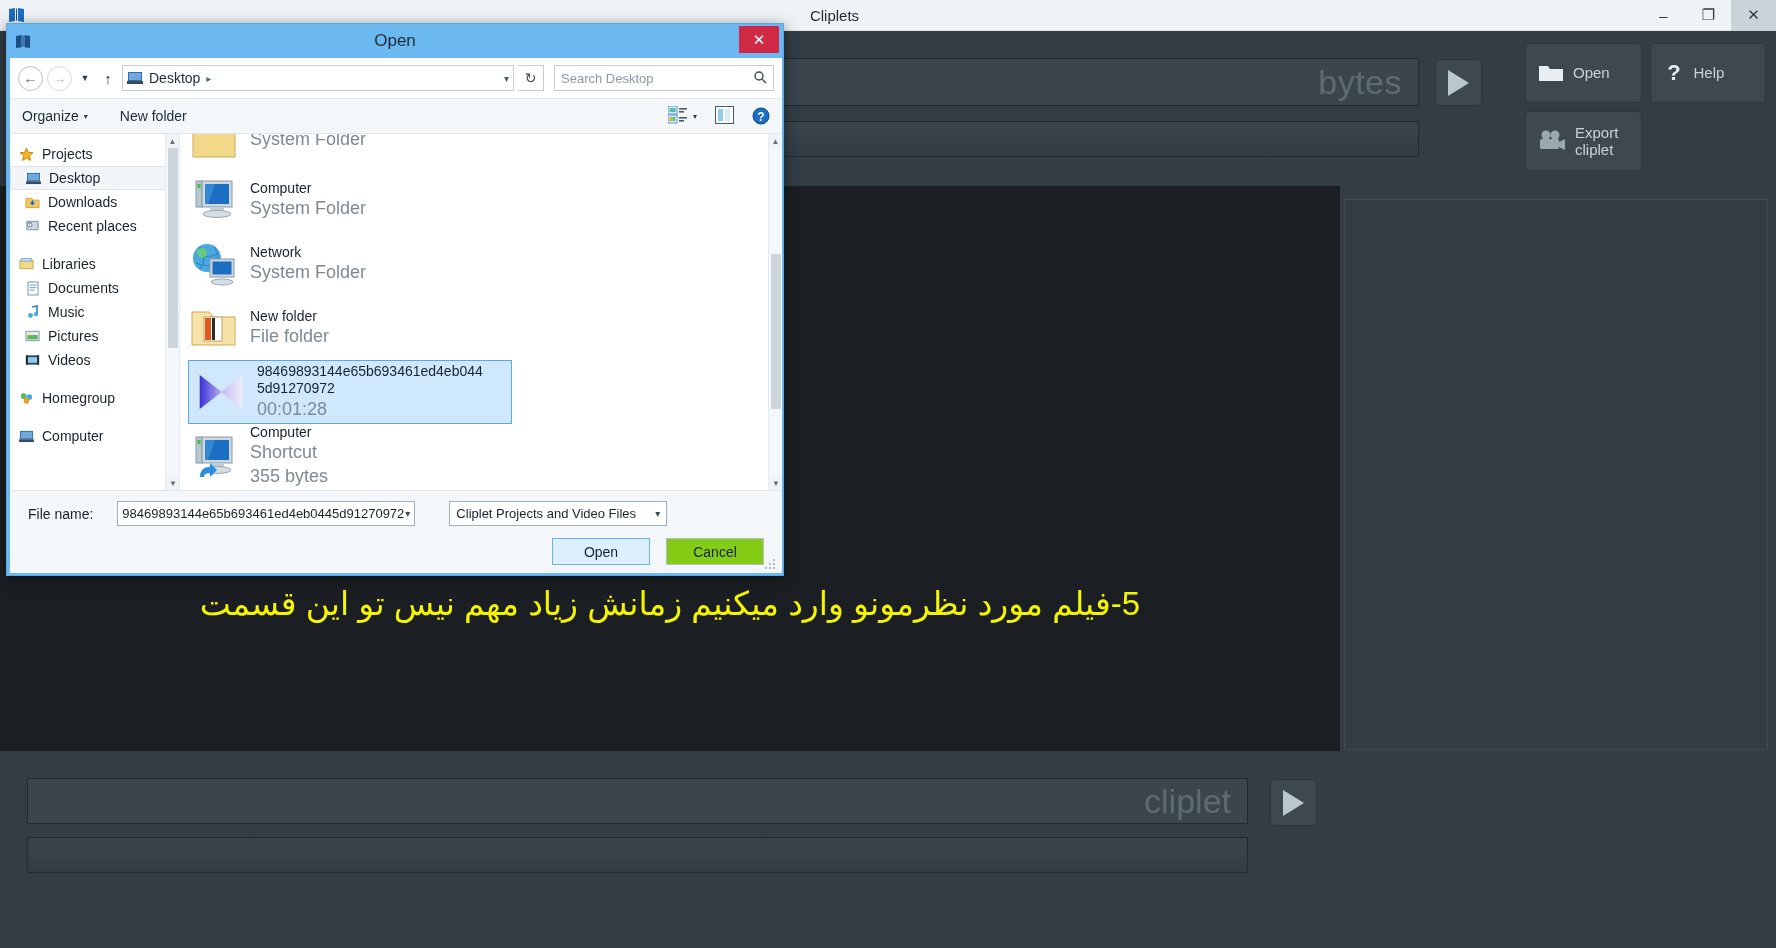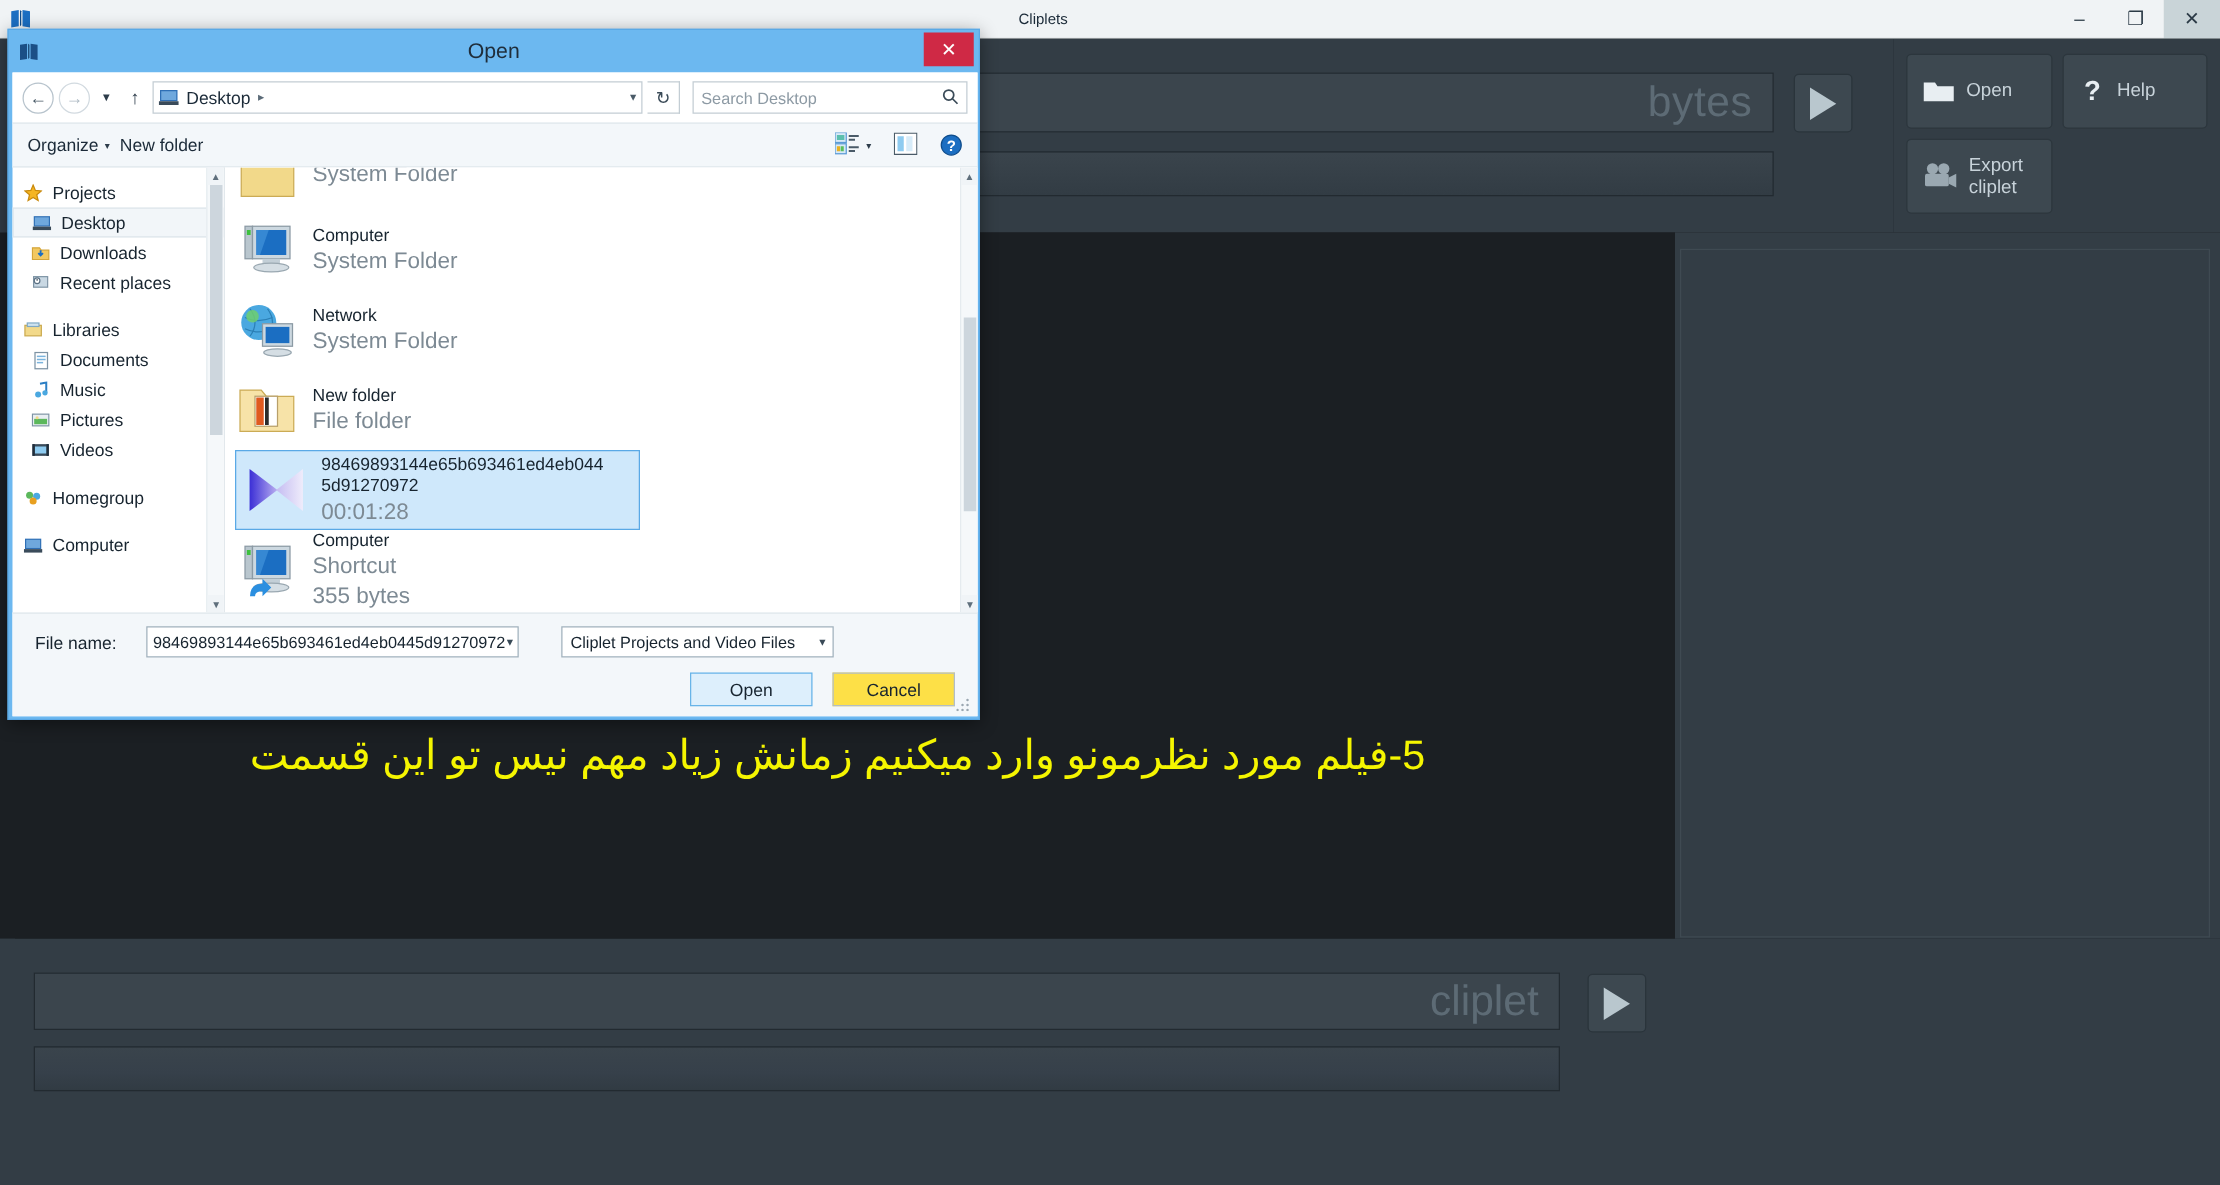--- a/index.html
+++ b/index.html
@@ -18,21 +18,21 @@
     background: #f0f3f5;
     display: flex; align-items: center;
     border-bottom: 1px solid #e2e6e8;
   }
   .app-titlebar .app-icon {
     width: 22px; height: 20px; margin-left: 6px;
     display: flex; align-items: center; justify-content: center;
   }
   .app-titlebar .app-title {
     flex: 1; text-align: center;
-    font-size: 12px; color: #1b2a38;
+    font-size: 15px; color: #1b2a38;
   }
   .winbtns { display: flex; height: 31px; }
   .winbtn {
     width: 45px; height: 31px;
     display: flex; align-items: center; justify-content: center;
     color: #2b3a46; font-size: 15px;
   }
   .winbtn.close { background: #c9d4d8; }
 
   
@@ -213,21 +213,21 @@
     width: 220px; height: 26px; margin-left: 6px;
     border: 1px solid #c3cdd4; display: flex; align-items: center;
     padding: 0 6px; font-size: 13px; color: #8d9aa4;
   }
   .searchbox .sicon { margin-left: auto; color: #3b4b58; font-size: 13px; }
 
   
   .dlg-cmdbar {
     height: 36px; background: #f3f7fa;
     border-top: 1px solid #e0e7ec; border-bottom: 1px solid #e0e7ec;
-    display: flex; align-items: center; padding: 0 12px; gap: 8px;
+    display: flex; align-items: center; padding: 0 12px; gap: 32px;
     font-size: 14px; color: #1b2a38;
   }
   .cmd { display: flex; align-items: center; gap: 5px; }
   .cmd .cvt { font-size: 8px; color: #2d3c4a; }
   .cmd-right { margin-left: auto; display: flex; align-items: center; gap: 18px; }
 
   
   .dlg-content { flex: 1; display: flex; min-height: 0; }
   .nav-pane {
     width: 170px; border-right: 1px solid #e2e8ec;
@@ -303,21 +303,21 @@
     font-size: 13px; color: #17242f;
   }
   .filter-select .caret { margin-left: auto; font-size: 10px; color: #394a57; }
   .footer-row2 { display: flex; justify-content: flex-end; gap: 16px; margin-top: 12px; }
   .btn {
     width: 98px; height: 27px; font-size: 14px;
     display: flex; align-items: center; justify-content: center;
     color: #17242f;
   }
   .btn.primary { background: #ddeffc; border: 1px solid #68b4e8; }
-  .btn.secondary { background: #fde047; border: 1px solid #b2bec6; }
+  .btn.secondary { background: #84cc16; border: 1px solid #b2bec6; }
   .grip {
     position: absolute; right: 5px; bottom: 4px;
     width: 12px; height: 12px;
     color: #9aa7b1; font-size: 9px; line-height: 4px; letter-spacing: 1px;
   }
 </style>
 </head>
 <body>
 
 <div class="screen">

